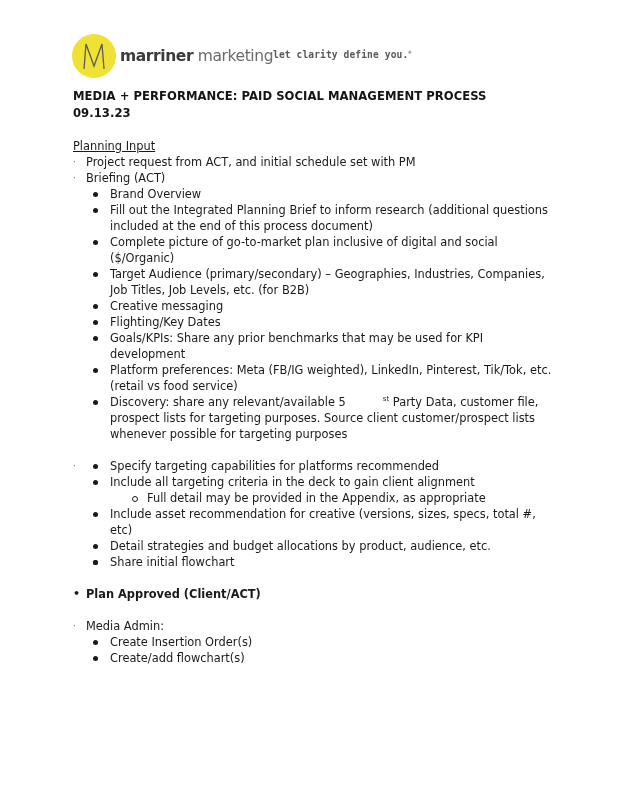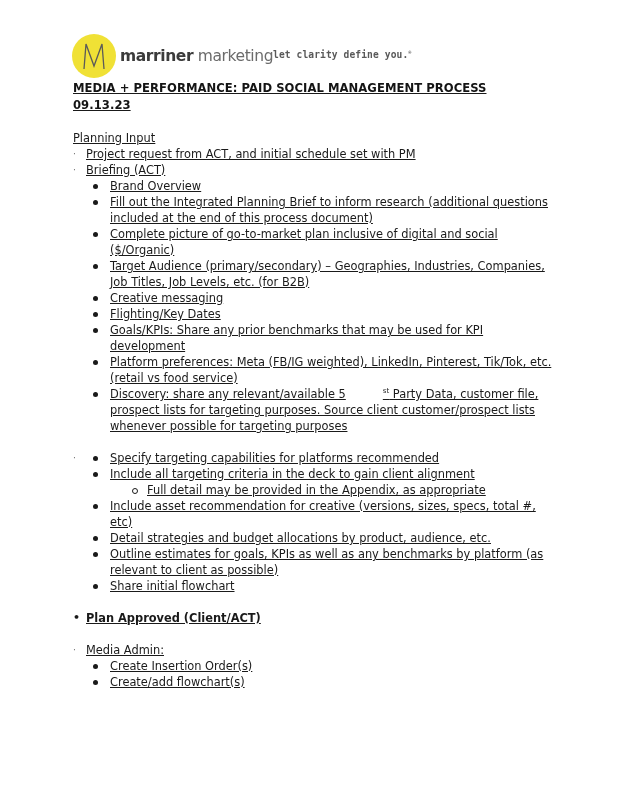--- a/index.html
+++ b/index.html
@@ -64,25 +64,24 @@
       color: #595959;
       letter-spacing: 0.1px;
       margin-top: 3px;
     }
     .tagline sup { font-size: 5px; vertical-align: top; }
 
     
     .doc {
       position: absolute;
       left: 73px;
-      top: 80px;
+      top: 88px;
       width: 480px;
       font-size: 11.4px;
       line-height: 16px;
-      text-decoration: underline;
     }
     .title {
       font-weight: bold;
       font-size: 11.6px;
       letter-spacing: 0.05px;
       line-height: 17px;
       color: #141414;
     }
     .spacer { height: 16px; }
     .section-head {
@@ -171,21 +170,21 @@
       <li class="l1">
         <span class="mark">·</span>
       </li>
     </ul>
     <ul>
       <li class="l2"><span class="mark"></span><span>Specify targeting capabilities for platforms recommended</span></li>
       <li class="l2"><span class="mark"></span><span>Include all targeting criteria in the deck to gain client alignment</span></li>
       <li class="l3"><span class="mark"></span><span>Full detail may be provided in the Appendix, as appropriate</span></li>
       <li class="l2"><span class="mark"></span><span>Include asset recommendation for creative (versions, sizes, specs, total #, etc)</span></li>
       <li class="l2"><span class="mark"></span><span>Detail strategies and budget allocations by product, audience, etc.</span></li>
-      <li class="l2"><span class="mark"></span><span>Outline estimates for goals, KPIs as well as any benchmarks by platform (as relevant to client as possible)</span></li>
+      <li class="l2"><span class="mark"></span></li>
       <li class="l2"><span class="mark"></span><span>Share initial flowchart</span></li>
     </ul>
 
     <div class="spacer"></div>
 
     <ul>
       <li class="l1 bold">
         <span class="mark">•</span>
         <span class="txt">Plan Approved (Client/ACT)</span>
       </li>

